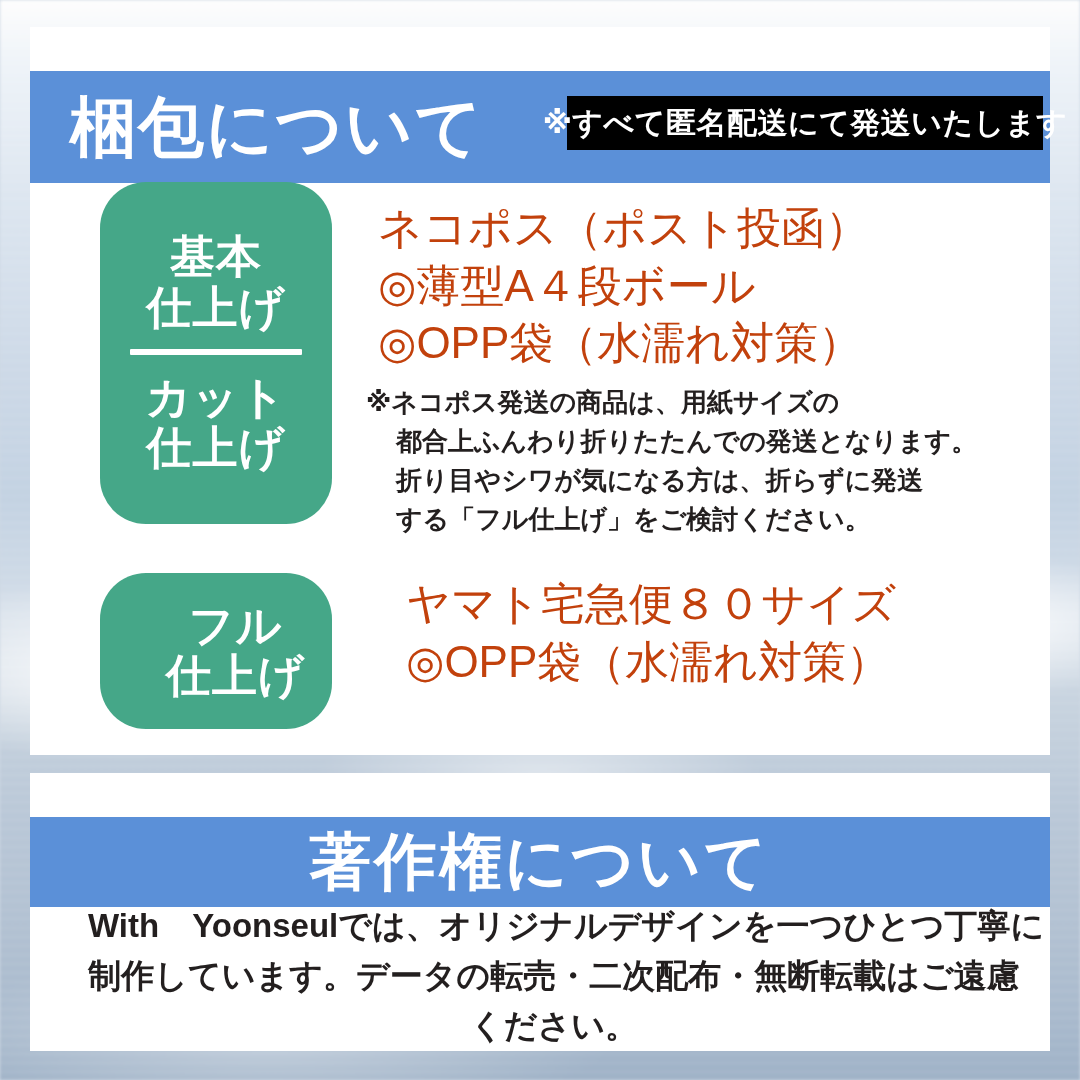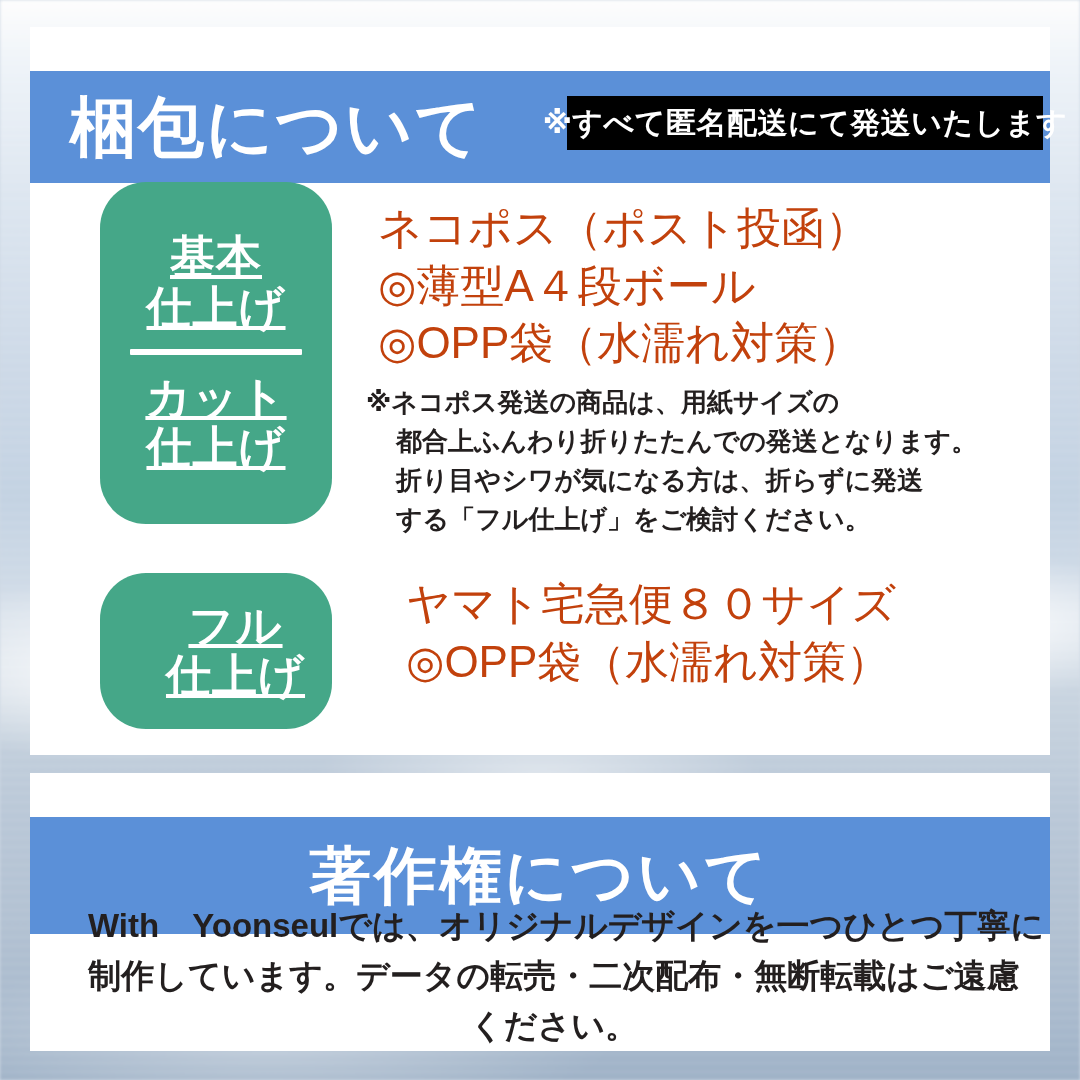--- a/index.html
+++ b/index.html
@@ -76,21 +76,21 @@
     position: absolute;
     left: 0;
     top: 0;
     width: 100%;
     height: 112px;
     background: #5b90d8;
     box-sizing: border-box;
     margin-top: 44px;
   }
   #header-bar-copyright {
-    height: 117px;
+    height: 90px;
     display: flex;
     align-items: center;
     justify-content: center;
   }
 
   .header-title {
     position: absolute;
     left: 40px;
     top: 50%;
     transform: translateY(-50%);
@@ -132,21 +132,20 @@
     position: absolute;
     background: #45a788;
     border-radius: 46px;
     color: #ffffff;
     font-weight: 700;
     display: flex;
     flex-direction: column;
     align-items: center;
     justify-content: center;
     box-sizing: border-box;
-    text-decoration: underline;
   }
   #pill-basic {
     left: 70px;
     top: 155px;
     width: 232px;
     height: 342px;
   }
   #pill-full {
     left: 70px;
     top: 546px;

